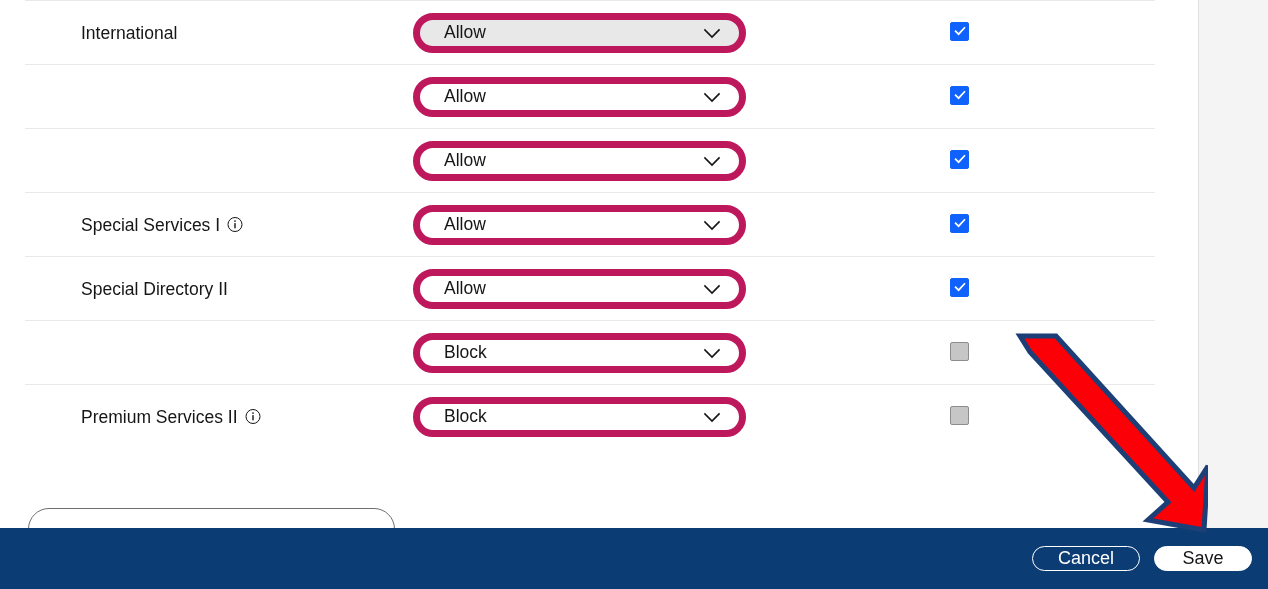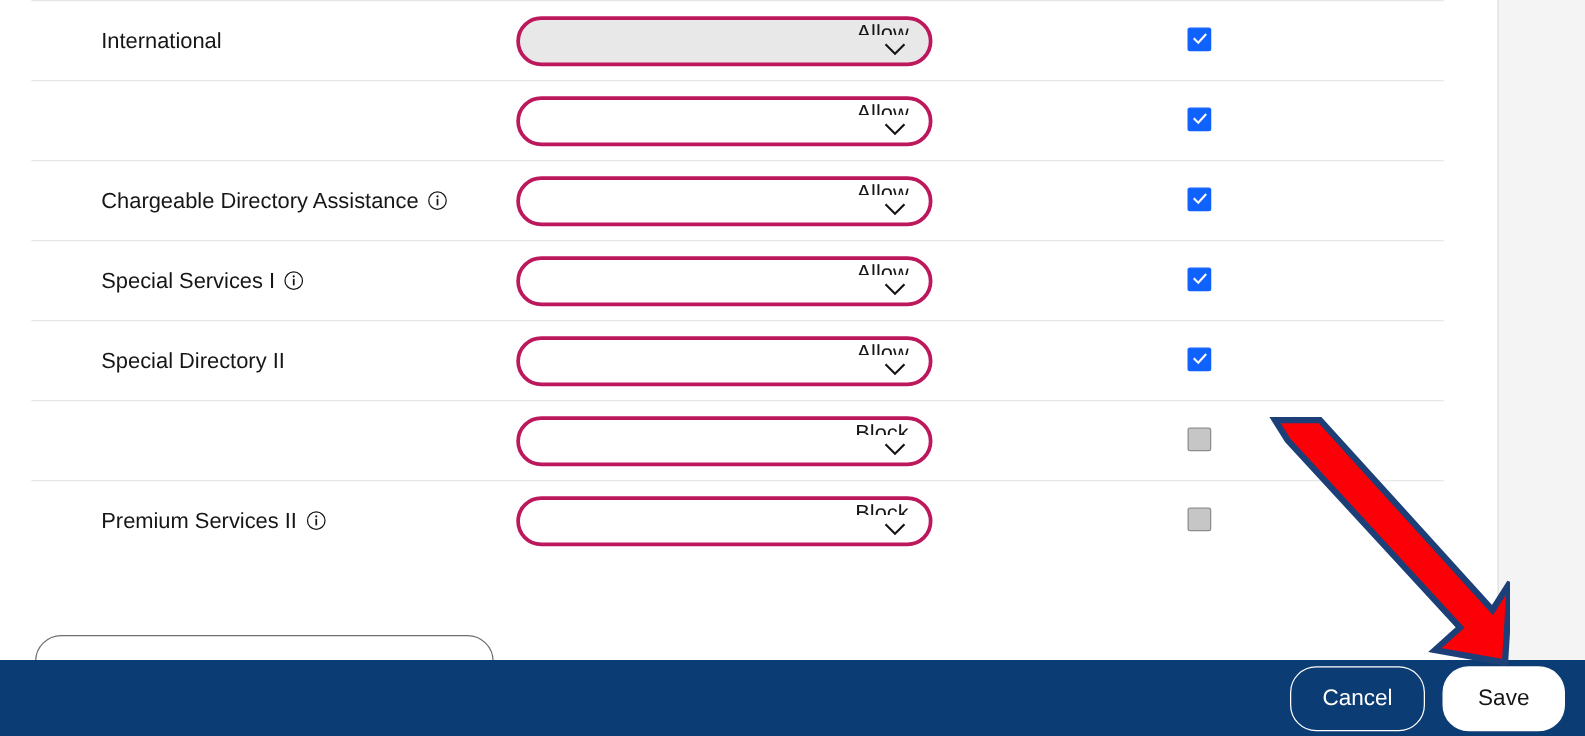--- a/index.html
+++ b/index.html
@@ -68,28 +68,27 @@
   .info-icon svg { display: block; }
 
   
   .dropdown {
     position: absolute;
     left: 388px;
     top: 50%;
     transform: translateY(-50%);
     width: 333px;
     height: 40px;
-    border: 3px solid #be185d;
+    border: 7px solid #be185d;
     border-radius: 21px;
     background: #ffffff;
     box-sizing: border-box;
     display: flex;
-    align-items: flex-end;
+    align-items: center;
     padding: 0 16px 0 24px;
-    flex-direction: column;
   }
   .dropdown.is-hover {
     background: #e8e8e8;
   }
   .dropdown-value {
     flex: 1 1 auto;
     font-size: 17.5px;
     color: #161616;
     white-space: nowrap;
     overflow: hidden;
@@ -151,21 +150,21 @@
     height: 61px;
     background: #0c3c74;
     display: flex;
     align-items: center;
     justify-content: flex-end;
     padding-right: 16px;
     box-sizing: border-box;
     gap: 14px;
   }
   .btn {
-    height: 52px;
+    height: 25px;
     border-radius: 21px;
     font-size: 18px;
     display: inline-flex;
     align-items: center;
     justify-content: center;
     box-sizing: border-box;
     cursor: pointer;
     white-space: nowrap;
   }
   .btn-cancel {
@@ -226,30 +225,20 @@
       </div>
       <div class="checkbox-cell">
         <div class="checkbox checked">
           <svg width="14" height="14" viewBox="0 0 14 14" xmlns="http://www.w3.org/2000/svg">
             <path d="M2.6 7.2 L5.6 10.2 L11.4 3.9" fill="none" stroke="#ffffff" stroke-width="1.7" stroke-linecap="square"></path>
           </svg>
         </div>
       </div>
     </div>
     <div class="table-row">
-      <div class="row-label">
-        <span>Chargeable Directory Assistance</span>
-        <span class="info-icon">
-          <svg width="16" height="16" viewBox="0 0 16 16" xmlns="http://www.w3.org/2000/svg">
-            <circle cx="8" cy="8" r="7" fill="none" stroke="#161616" stroke-width="1"></circle>
-            <circle cx="8" cy="4.6" r="0.85" fill="#161616"></circle>
-            <rect x="7.3" y="6.6" width="1.4" height="5.2" fill="#161616"></rect>
-          </svg>
-        </span>
-      </div>
       <div class="dropdown">
         <span class="dropdown-value">Allow</span>
         <span class="chevron"><svg width="22" height="22" viewBox="0 0 22 22" xmlns="http://www.w3.org/2000/svg">
             <path d="M4 8 L11 15 L18 8" fill="none" stroke="#161616" stroke-width="1.7" stroke-linecap="square" stroke-linejoin="miter"></path>
           </svg></span>
       </div>
       <div class="checkbox-cell">
         <div class="checkbox checked">
           <svg width="14" height="14" viewBox="0 0 14 14" xmlns="http://www.w3.org/2000/svg">
             <path d="M2.6 7.2 L5.6 10.2 L11.4 3.9" fill="none" stroke="#ffffff" stroke-width="1.7" stroke-linecap="square"></path>

